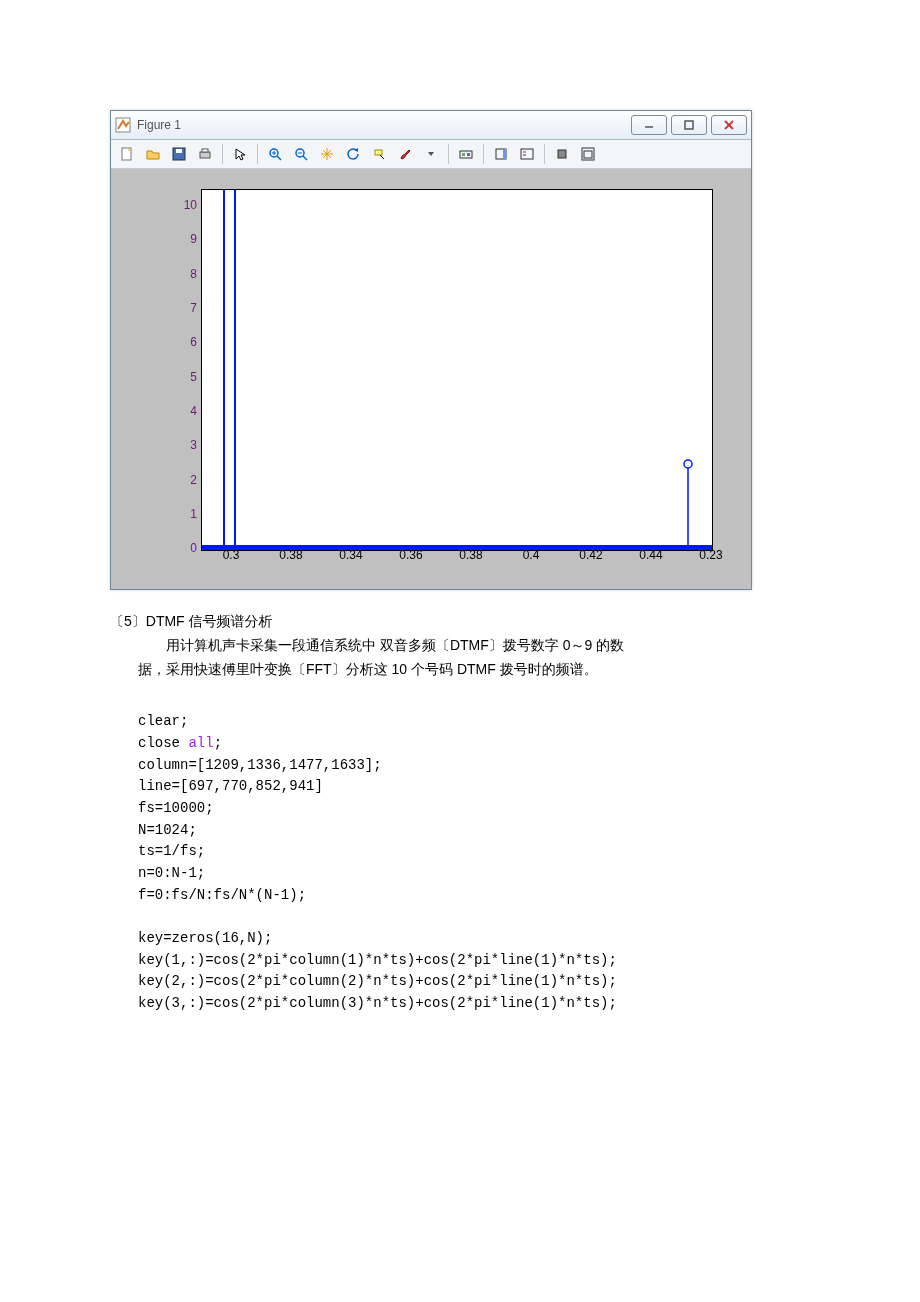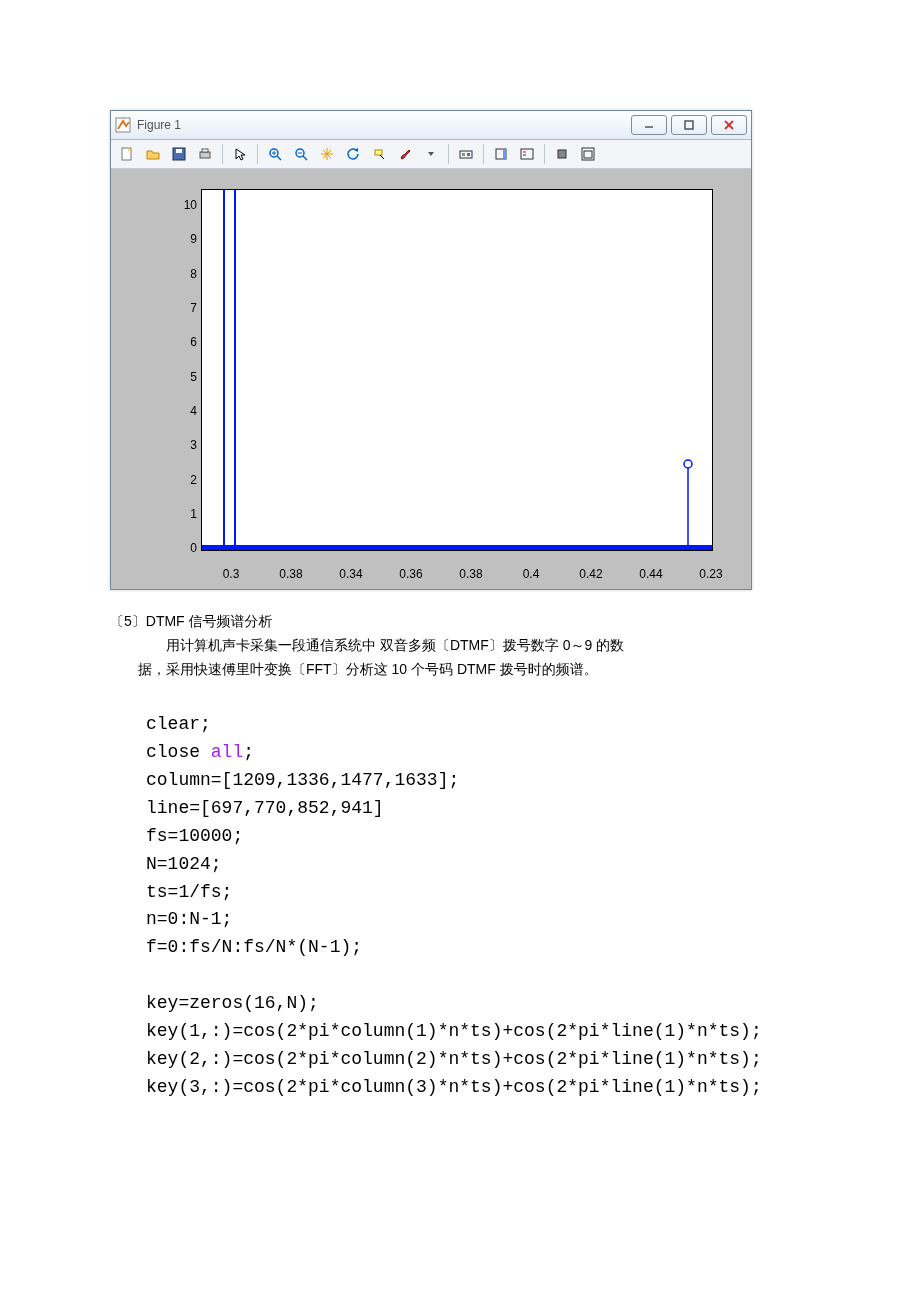--- a/index.html
+++ b/index.html
@@ -113,45 +113,45 @@
     width: 510px; height: 360px;
     border: 1px solid #000;
     background: #fff;
   }
   .ytick {
     position: absolute;
     left: 56px;
     width: 30px;
     text-align: right;
     font: 12px/1 Arial;
-    color: #000000;
+    color: #701a75;
   }
   .xtick {
     position: absolute;
-    bottom: 9px;
+    bottom: 28px;
     width: 40px;
     text-align: center;
     font: 12px/1 Arial;
     color: #000;
     transform: translateX(-50%);
   }
 
   
   .body-text {
     font-size: 14px;
     line-height: 1.7;
     color: #000;
     margin-top: 18px;
   }
   .body-text p { margin: 0; }
   .indent1 { padding-left: 0; }
   .indent2 { padding-left: 2em; }
   .code-block {
     font-family: "Courier New", monospace;
-    font-size: 18px;
+    font-size: 14px;
     line-height: 1.55;
     margin-top: 6px;
     white-space: pre;
   }
   .code-block .str { color: #a020f0; }
 </style>
 </head>
 <body>
 
 <div class="page">

